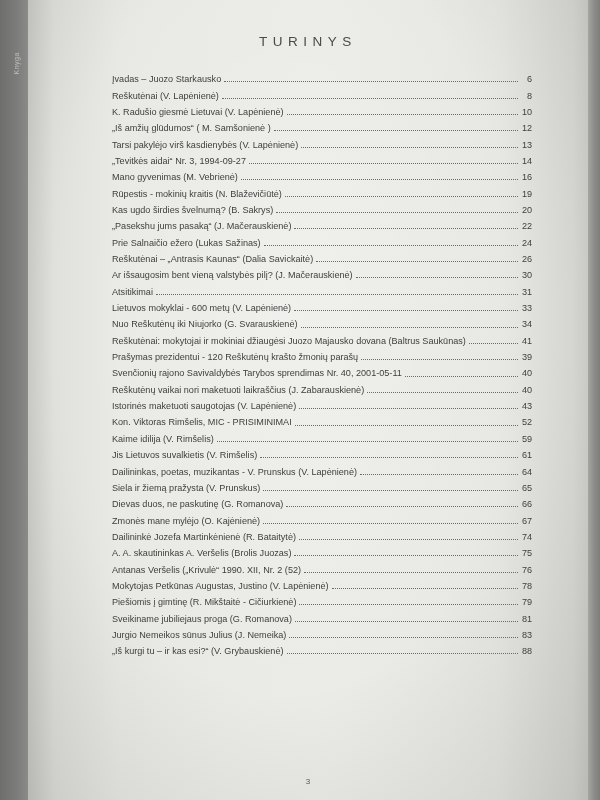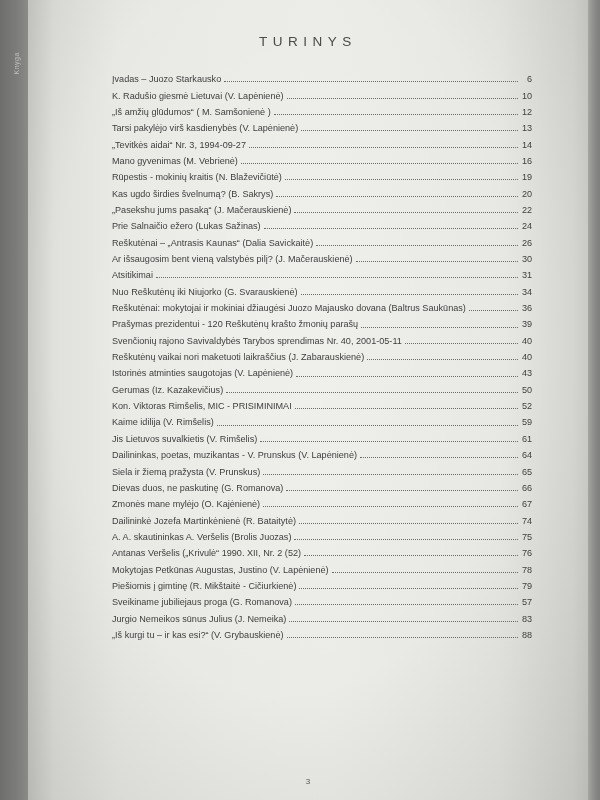--- a/index.html
+++ b/index.html
@@ -157,20 +157,25 @@
 
     <div class="toc-title">TURINYS</div>
 
     <div class="toc-list">
         <div class="toc-row">
           <span class="label">Įvadas – Juozo Starkausko</span>
           <span class="leader"></span>
           <span class="pageno">6</span>
         </div>
         <div class="toc-row">
+          <span class="label">Reškutėnai (V. Lapėnienė)</span>
+          <span class="leader"></span>
+          <span class="pageno">8</span>
+        </div>
+        <div class="toc-row">
           <span class="label">K. Radušio giesmė Lietuvai (V. Lapėnienė)</span>
           <span class="leader"></span>
           <span class="pageno">10</span>
         </div>
         <div class="toc-row">
           <span class="label">„Iš amžių glūdumos“ ( M. Samšonienė )</span>
           <span class="leader"></span>
           <span class="pageno">12</span>
         </div>
         <div class="toc-row">
@@ -217,55 +222,55 @@
           <span class="label">Ar išsaugosim bent vieną valstybės pilį? (J. Mačerauskienė)</span>
           <span class="leader"></span>
           <span class="pageno">30</span>
         </div>
         <div class="toc-row">
           <span class="label">Atsitikimai</span>
           <span class="leader"></span>
           <span class="pageno">31</span>
         </div>
         <div class="toc-row">
+          <span class="label">Lietuvos mokyklai - 600 metų (V. Lapėnienė)</span>
+          <span class="leader"></span>
+          <span class="pageno">33</span>
+        </div>
+        <div class="toc-row">
           <span class="label">Nuo Reškutėnų iki Niujorko (G. Svarauskienė)</span>
           <span class="leader"></span>
           <span class="pageno">34</span>
         </div>
         <div class="toc-row">
           <span class="label">Reškutėnai: mokytojai ir mokiniai džiaugėsi Juozo Majausko dovana (Baltrus Šaukūnas)</span>
           <span class="leader"></span>
-          <span class="pageno">36</span>
+          <span class="pageno">41</span>
         </div>
         <div class="toc-row">
           <span class="label">Prašymas prezidentui - 120 Reškutėnų krašto žmonių parašų</span>
           <span class="leader"></span>
           <span class="pageno">39</span>
         </div>
         <div class="toc-row">
           <span class="label">Švenčionių rajono Savivaldybės Tarybos sprendimas Nr. 40, 2001-05-11</span>
           <span class="leader"></span>
           <span class="pageno">40</span>
         </div>
         <div class="toc-row">
           <span class="label">Reškutėnų vaikai nori maketuoti laikraščius (J. Zabarauskienė)</span>
           <span class="leader"></span>
           <span class="pageno">40</span>
         </div>
         <div class="toc-row">
-          <span class="label">Istorinės atminties saugotojas (V. Lapėnienė)</span>
+          <span class="label">Istorinės maketuoti saugotojas (V. Lapėnienė)</span>
           <span class="leader"></span>
           <span class="pageno">43</span>
         </div>
         <div class="toc-row">
-          <span class="label">Gerumas (Iz. Kazakevičius)</span>
-          <span class="leader"></span>
-          <span class="pageno">50</span>
-        </div>
-        <div class="toc-row">
           <span class="label">Kon. Viktoras Rimšelis, MIC - PRISIMINIMAI</span>
           <span class="leader"></span>
           <span class="pageno">52</span>
         </div>
         <div class="toc-row">
           <span class="label">Kaime idilija (V. Rimšelis)</span>
           <span class="leader"></span>
           <span class="pageno">59</span>
         </div>
         <div class="toc-row">
@@ -314,21 +319,21 @@
           <span class="pageno">78</span>
         </div>
         <div class="toc-row">
           <span class="label">Piešiomis į gimtinę (R. Mikštaitė - Čičiurkienė)</span>
           <span class="leader"></span>
           <span class="pageno">79</span>
         </div>
         <div class="toc-row">
           <span class="label">Sveikiname jubiliejaus proga (G. Romanova)</span>
           <span class="leader"></span>
-          <span class="pageno">57</span>
+          <span class="pageno">81</span>
         </div>
         <div class="toc-row">
           <span class="label">Jurgio Nemeikos sūnus Julius (J. Nemeika)</span>
           <span class="leader"></span>
           <span class="pageno">83</span>
         </div>
         <div class="toc-row">
           <span class="label">„Iš kurgi tu – ir kas esi?“ (V. Grybauskienė)</span>
           <span class="leader"></span>
           <span class="pageno">88</span>

